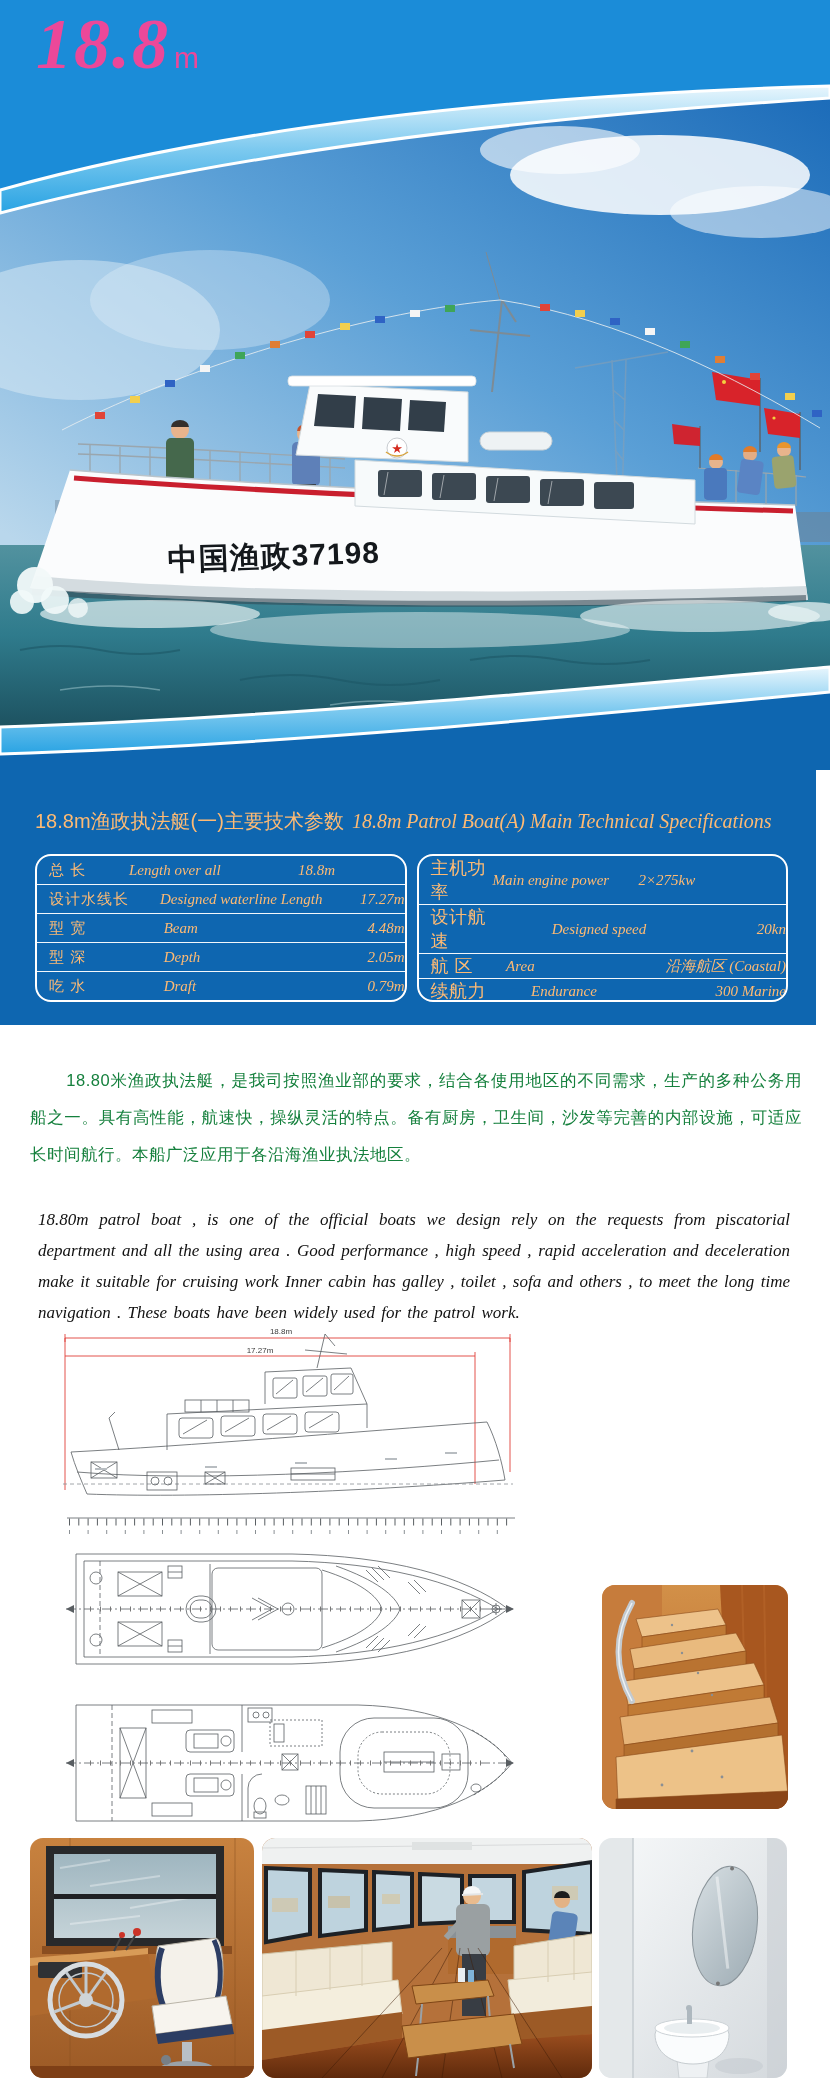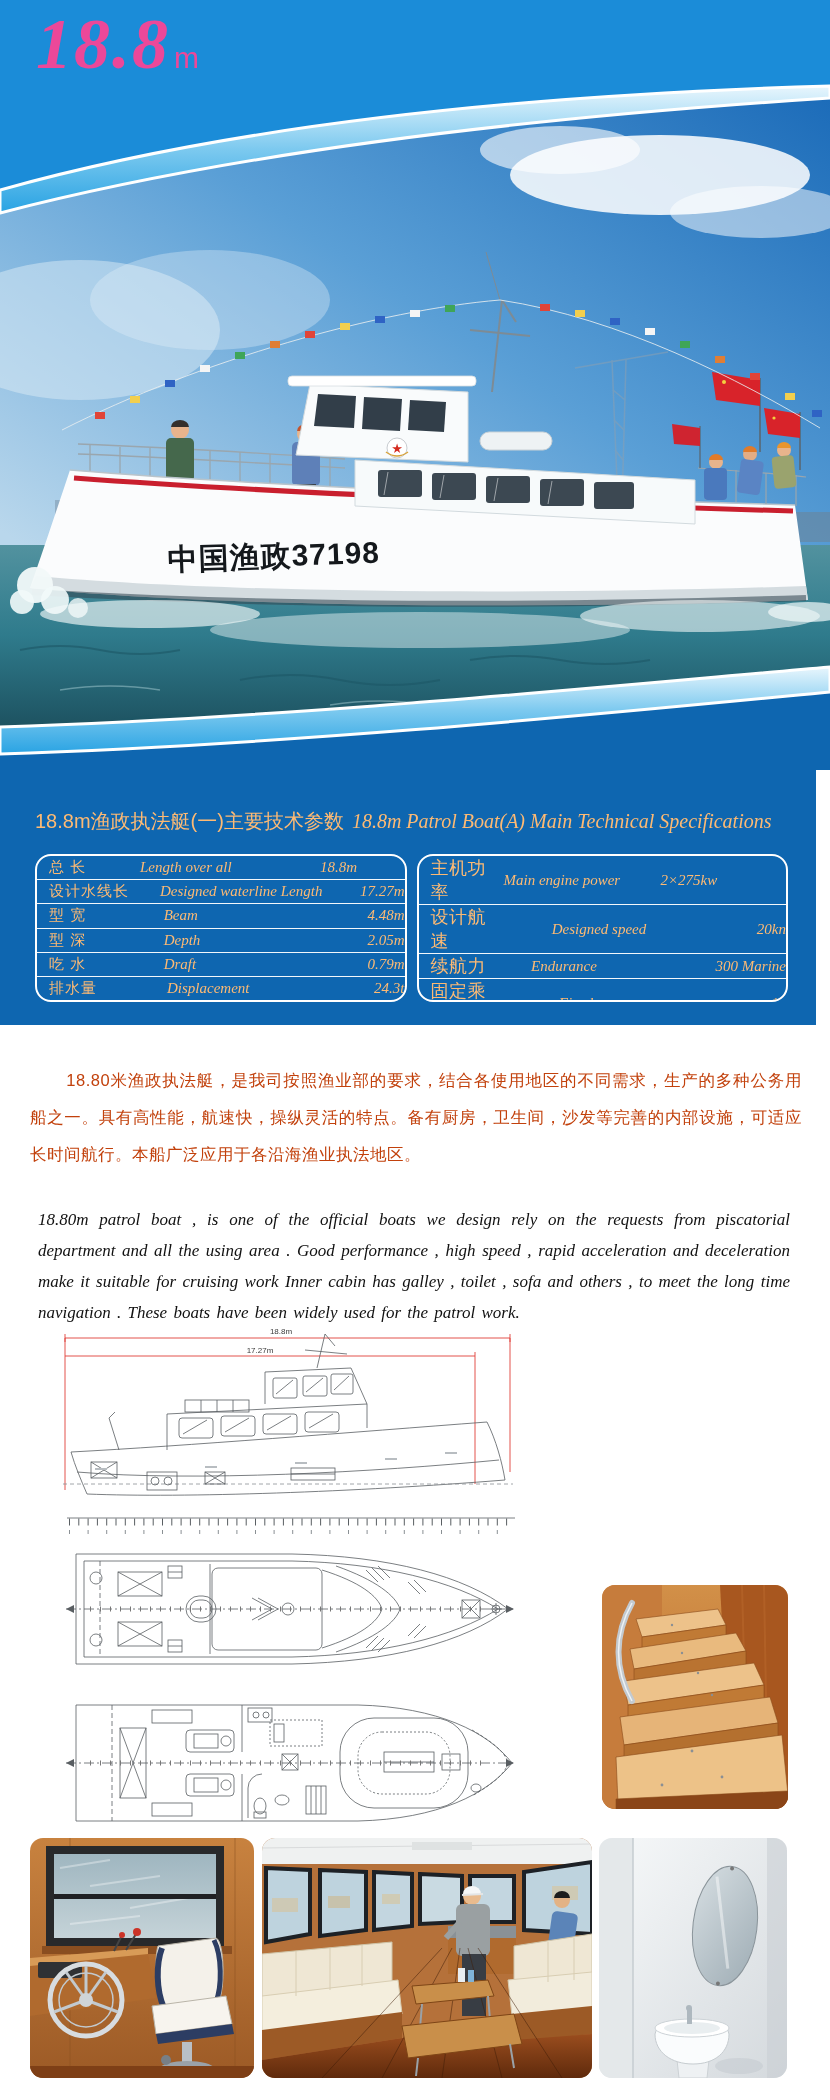--- a/index.html
+++ b/index.html
@@ -14,30 +14,30 @@
   .hdr-cn{font-size:37px;font-weight:bold;margin-left:10px;letter-spacing:1px;}
   .hdr-en{font-family:"Liberation Serif",serif;font-style:italic;font-size:35px;margin-left:2px;}
   
   .hero{position:absolute;top:0;left:0;width:830px;height:770px;}
   
   .spec{position:absolute;top:770px;left:0;width:816px;height:255px;background:#0e66b0;color:#fdba74;}
   .spec-title{position:absolute;top:38px;left:35px;font-size:20px;white-space:nowrap;}
   .spec-title .en{font-family:"Liberation Serif",serif;font-style:italic;margin-left:8px;}
   .tables{position:absolute;top:84px;left:35px;width:753px;height:148px;display:flex;gap:10px;}
   .spec-box{flex:1;border:2px solid #fff;border-radius:16px;display:flex;flex-direction:column;overflow:hidden;}
-  .spec-row{flex:1;display:flex;align-items:center;padding-left:12px;gap:11px;}
+  .spec-row{flex:1;display:flex;align-items:center;padding-left:12px;}
   .spec-row + .spec-row{border-top:1px solid rgba(255,255,255,.95);justify-content:space-between;}
   .spec-row .cn{width:80px;font-size:15px;letter-spacing:1px;flex-shrink:0;}
   .spec-row .en{width:169px;font-family:"Liberation Serif",serif;font-style:italic;font-size:15px;flex-shrink:0;}
   .spec-row .val{font-family:"Liberation Serif",serif;font-style:italic;font-size:15px;}
   .spec-box.right .cn{width:62px;font-size:18px;letter-spacing:.5px;}
   .spec-box.right .en{width:146px;}
   
   .cn-par{position:absolute;top:1062px;left:30px;width:772px;margin:0;font-size:16.5px;
-          line-height:37px;color:#c2410c;text-align:justify;text-indent:2.2em;letter-spacing:.5px;}
+          line-height:37px;color:#15803d;text-align:justify;text-indent:2.2em;letter-spacing:.5px;}
   .en-par{position:absolute;top:1204px;left:38px;width:752px;margin:0;
           font-family:"Liberation Serif",serif;font-style:italic;font-size:17px;
           line-height:31px;color:#111;text-align:justify;word-spacing:2px;}
   
   .abs{position:absolute;}
   .photo{border-radius:13px;overflow:hidden;}
 </style>
 </head>
 <body>
 
@@ -282,36 +282,36 @@
         <div class="spec-row">
             <span class="cn">型 深</span>
             <span class="en">Depth</span>
             <span class="val">2.05m</span>
           </div>
         <div class="spec-row">
             <span class="cn">吃 水</span>
             <span class="en">Draft</span>
             <span class="val">0.79m</span>
           </div>
-        <div class="spec-row">
-            <span class="cn">排水量</span>
-            <span class="en">Displacement</span>
-            <span class="val">24.3t</span>
-          </div>
       </div>
       <div class="spec-box right">
         <div class="spec-row">
             <span class="cn">主机功率</span>
             <span class="en">Main engine power</span>
             <span class="val">2×275kw</span>
           </div>
         <div class="spec-row">
             <span class="cn">设计航速</span>
             <span class="en">Designed speed</span>
             <span class="val">20kn</span>
+          </div>
+        <div class="spec-row">
+            <span class="cn">航 区</span>
+            <span class="en">Area</span>
+            <span class="val">沿海航区 (Coastal)</span>
           </div>
         <div class="spec-row">
             <span class="cn">续航力</span>
             <span class="en">Endurance</span>
             <span class="val">300 Marine</span>
           </div>
         <div class="spec-row">
             <span class="cn">固定乘员</span>
             <span class="en">Fixed passenger</span>
             <span class="val">10</span>

